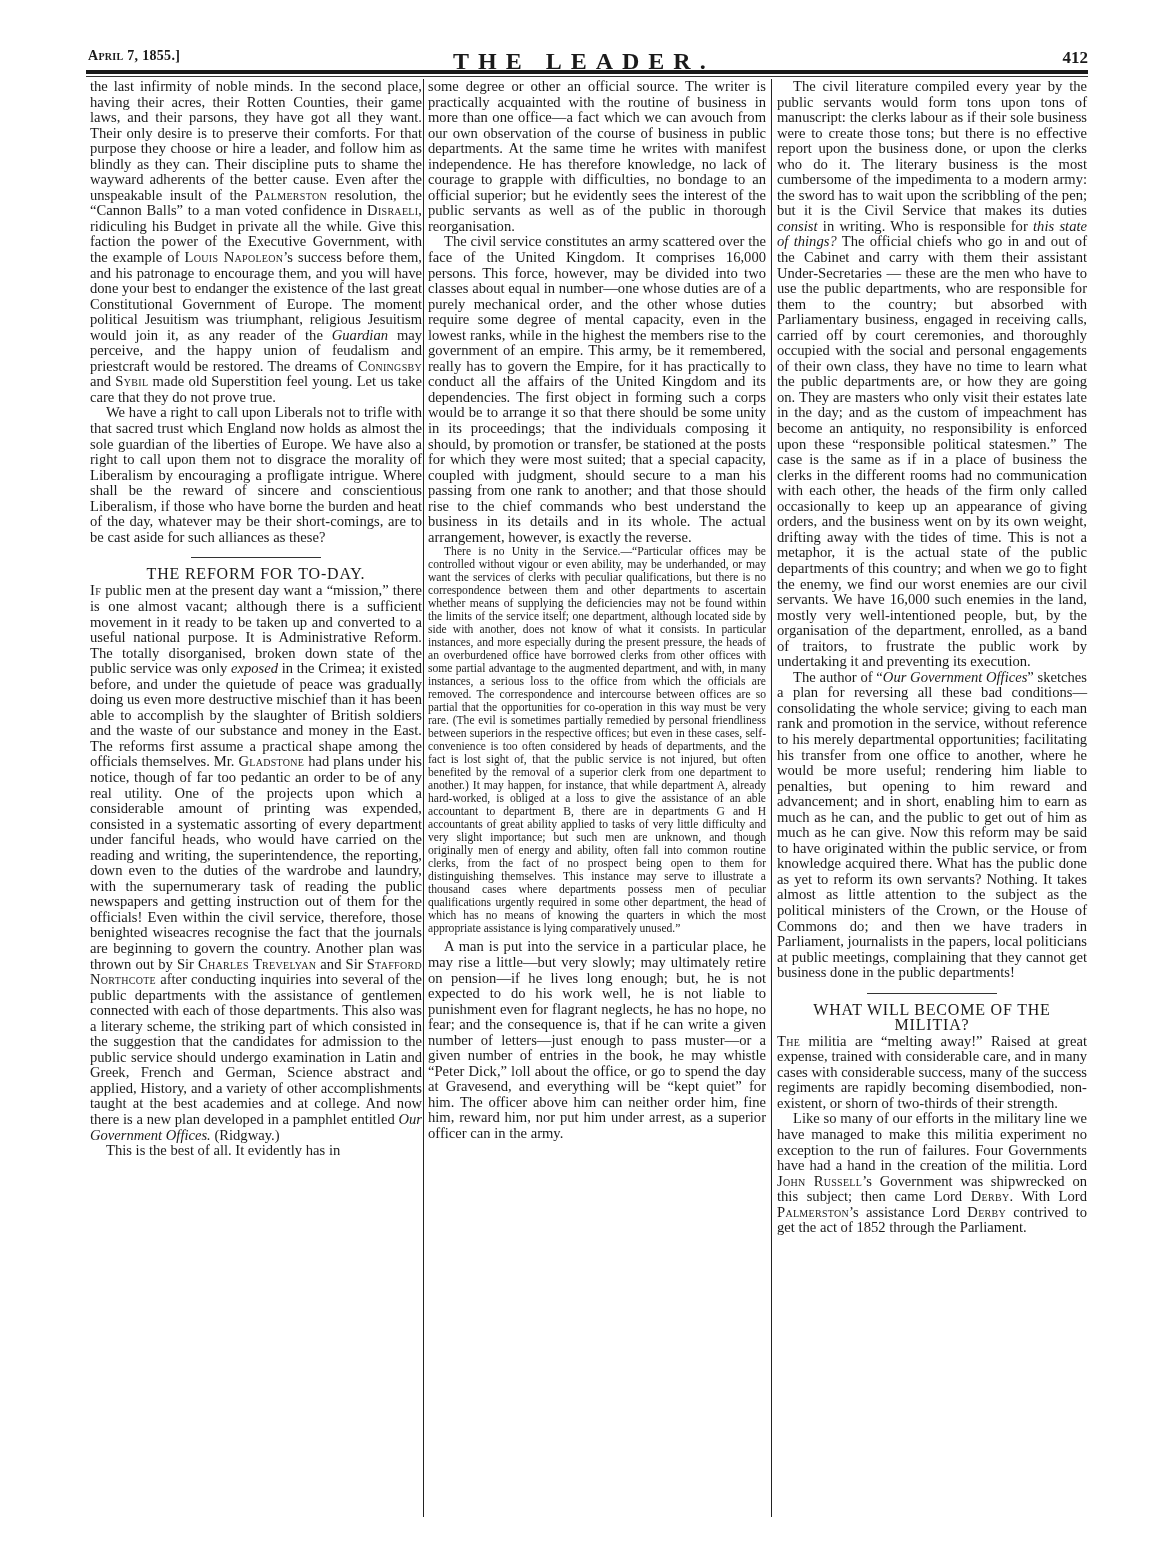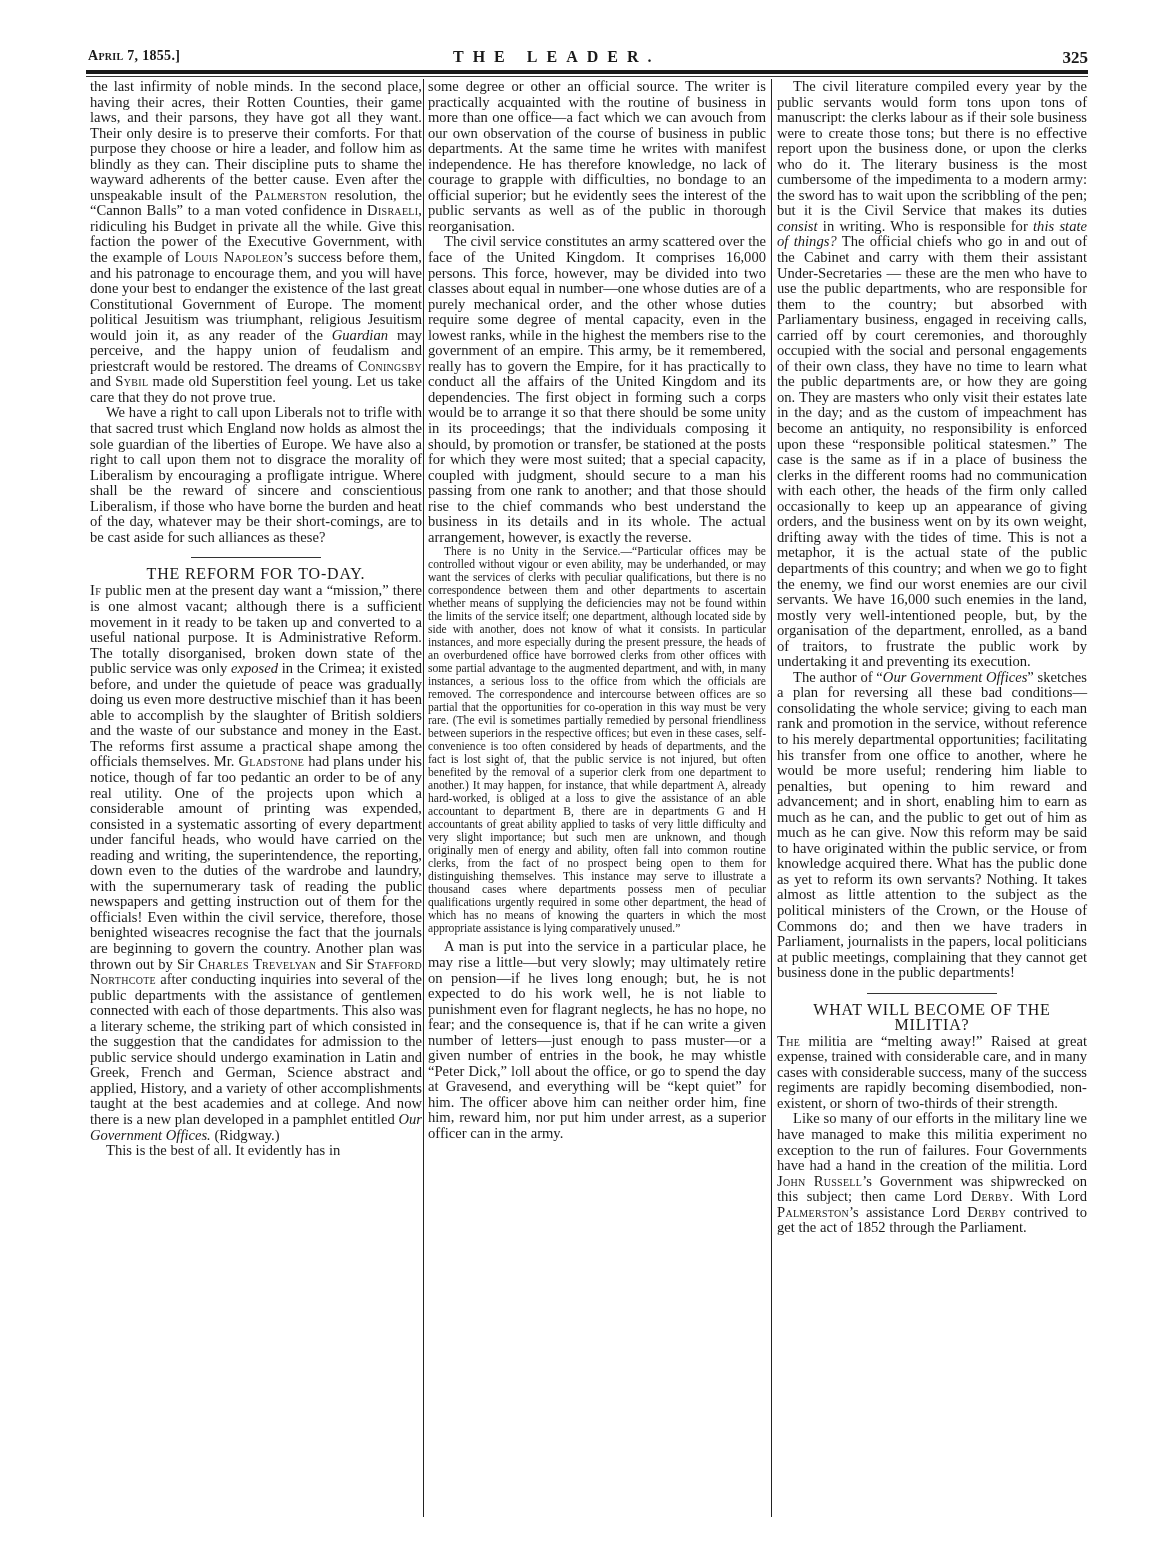--- a/index.html
+++ b/index.html
@@ -11,21 +11,21 @@
     .masthead {
       position: absolute; left: 88px; top: 48px; width: 1000px; height: 22px;
     }
     .mh-date {
       position: absolute; left: 0; top: 0;
       font-family: "Liberation Serif", serif; font-weight: bold; font-size: 14px;
       font-variant: small-caps; letter-spacing: 0.3px;
     }
     .mh-title {
       position: absolute; left: 365px; top: 0;
-      font-family: "Liberation Serif", serif; font-weight: bold; font-size: 16px;
+      font-family: "Liberation Serif", serif; font-weight: bold; font-size: 24px;
       letter-spacing: 9px;
     }
     .mh-page {
       position: absolute; right: 0; top: 0;
       font-family: "Liberation Serif", serif; font-weight: bold; font-size: 17px;
     }
     .rule-thick {
       position: absolute; left: 86px; top: 70px; width: 1002px; height: 4px; background: #1a1a1a;
     }
     .rule-thin {
@@ -54,21 +54,21 @@
     .quote { font-size: 11.6px; line-height: 13px; margin-top: 6px; }
     .quote .qlead { }
     .gap { height: 4px; }
   </style>
 </head>
 <body>
 
 <div class="masthead">
   <span class="mh-date">April 7, 1855.]</span>
   <span class="mh-title">THE LEADER.</span>
-  <span class="mh-page">325</span>
+  <span class="mh-page">412</span>
 </div>
 <div class="rule-thick"></div>
 <div class="rule-thin"></div>
 
 <div class="divider div1"></div>
 <div class="divider div2"></div>
 
 <div class="col col1">
   <p><span>the last infirmity of noble minds. In the second place, having their acres, their Rotten Counties, their game laws, and their parsons, they have got all they want. Their only desire is to preserve their comforts. For that purpose they choose or hire a leader, and follow him as blindly as they can. Their discipline puts to shame the wayward adherents of the better cause. Even after the unspeakable insult of the </span><span class="sc">Palmerston</span><span> resolution, the “Cannon Balls” to a man voted confidence in </span><span class="sc">Disraeli</span><span>, ridiculing his Budget in private all the while. Give this faction the power of the Executive Government, with the example of </span><span class="sc">Louis Napoleon</span><span>’s success before them, and his patronage to encourage them, and you will have done your best to endanger the existence of the last great Constitutional Government of Europe. The moment political Jesuitism was triumphant, religious Jesuitism would join it, as any reader of the </span><span class="it">Guardian</span><span> may perceive, and the happy union of feudalism and priestcraft would be restored. The dreams of </span><span class="sc">Coningsby</span><span> and </span><span class="sc">Sybil</span><span> made old Superstition feel young. Let us take care that they do not prove true.</span></p>
   <p class="ind">We have a right to call upon Liberals not to trifle with that sacred trust which England now holds as almost the sole guardian of the liberties of Europe. We have also a right to call upon them not to disgrace the morality of Liberalism by encouraging a profligate intrigue. Where shall be the reward of sincere and conscientious Liberalism, if those who have borne the burden and heat of the day, whatever may be their short-comings, are to be cast aside for such alliances as these?</p>

